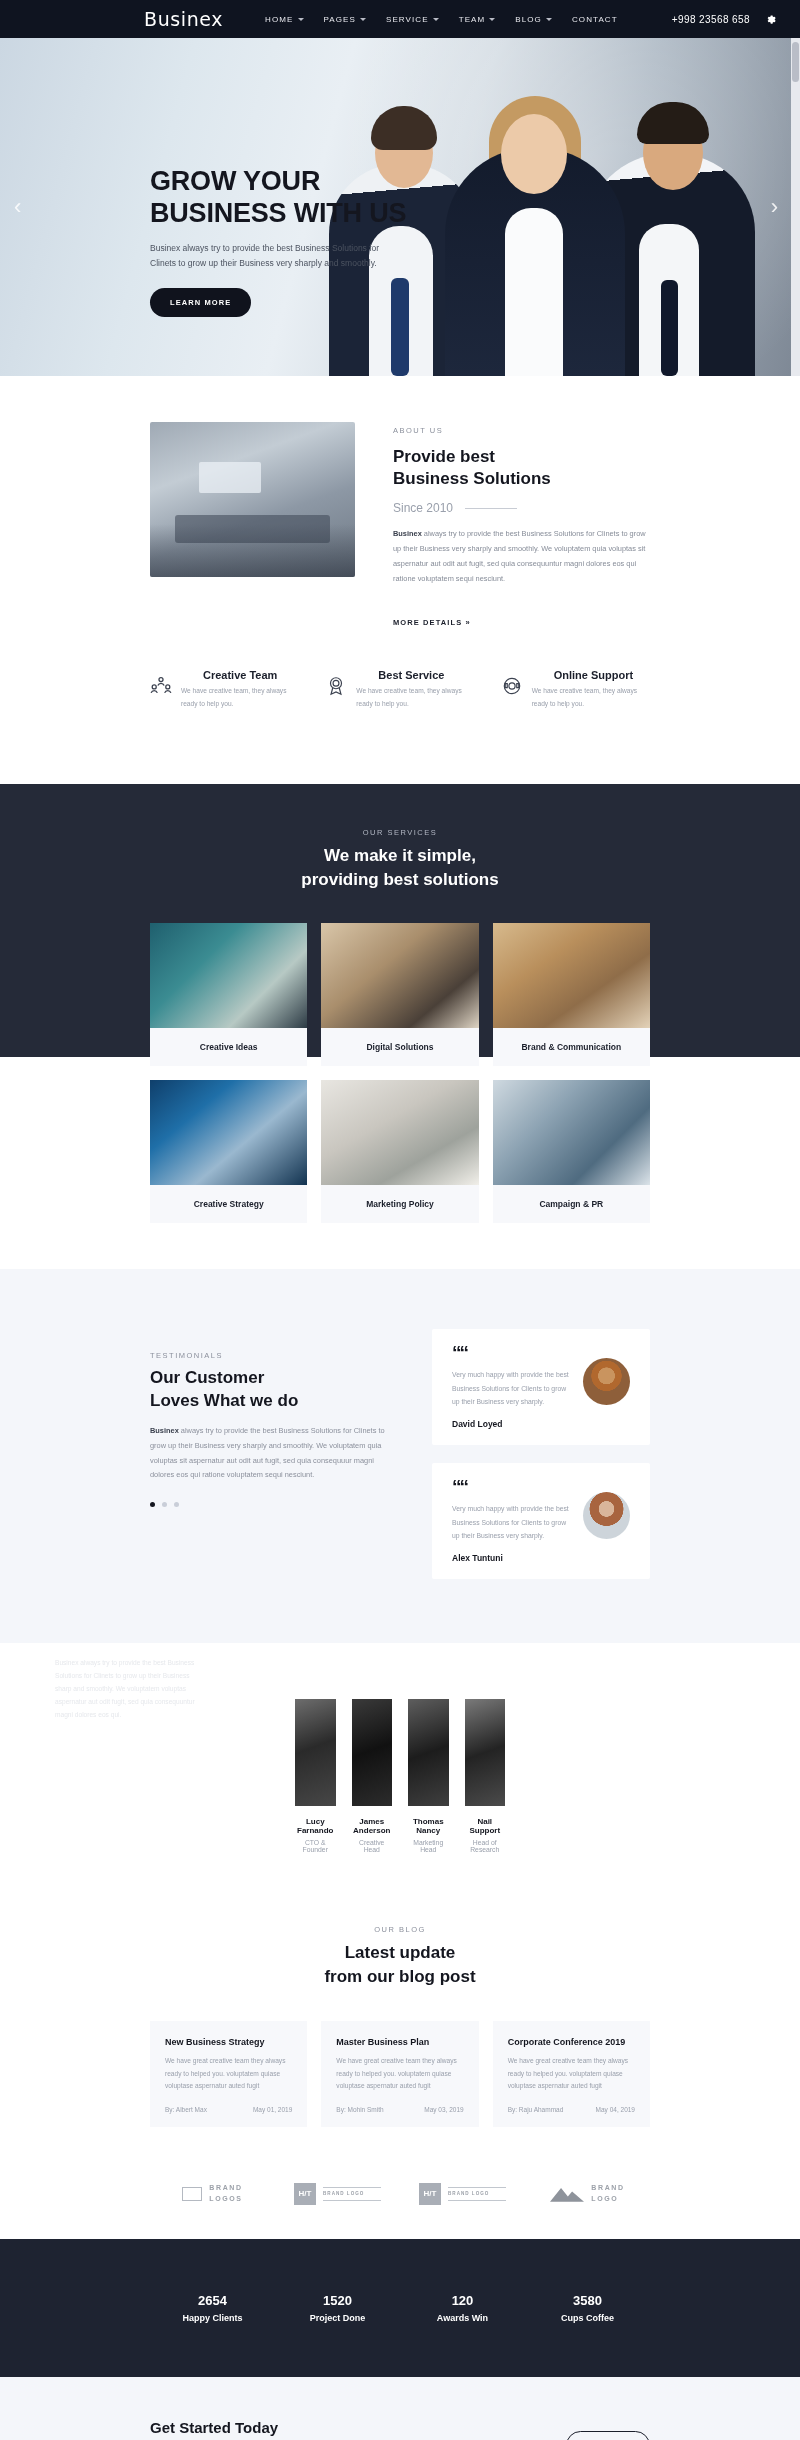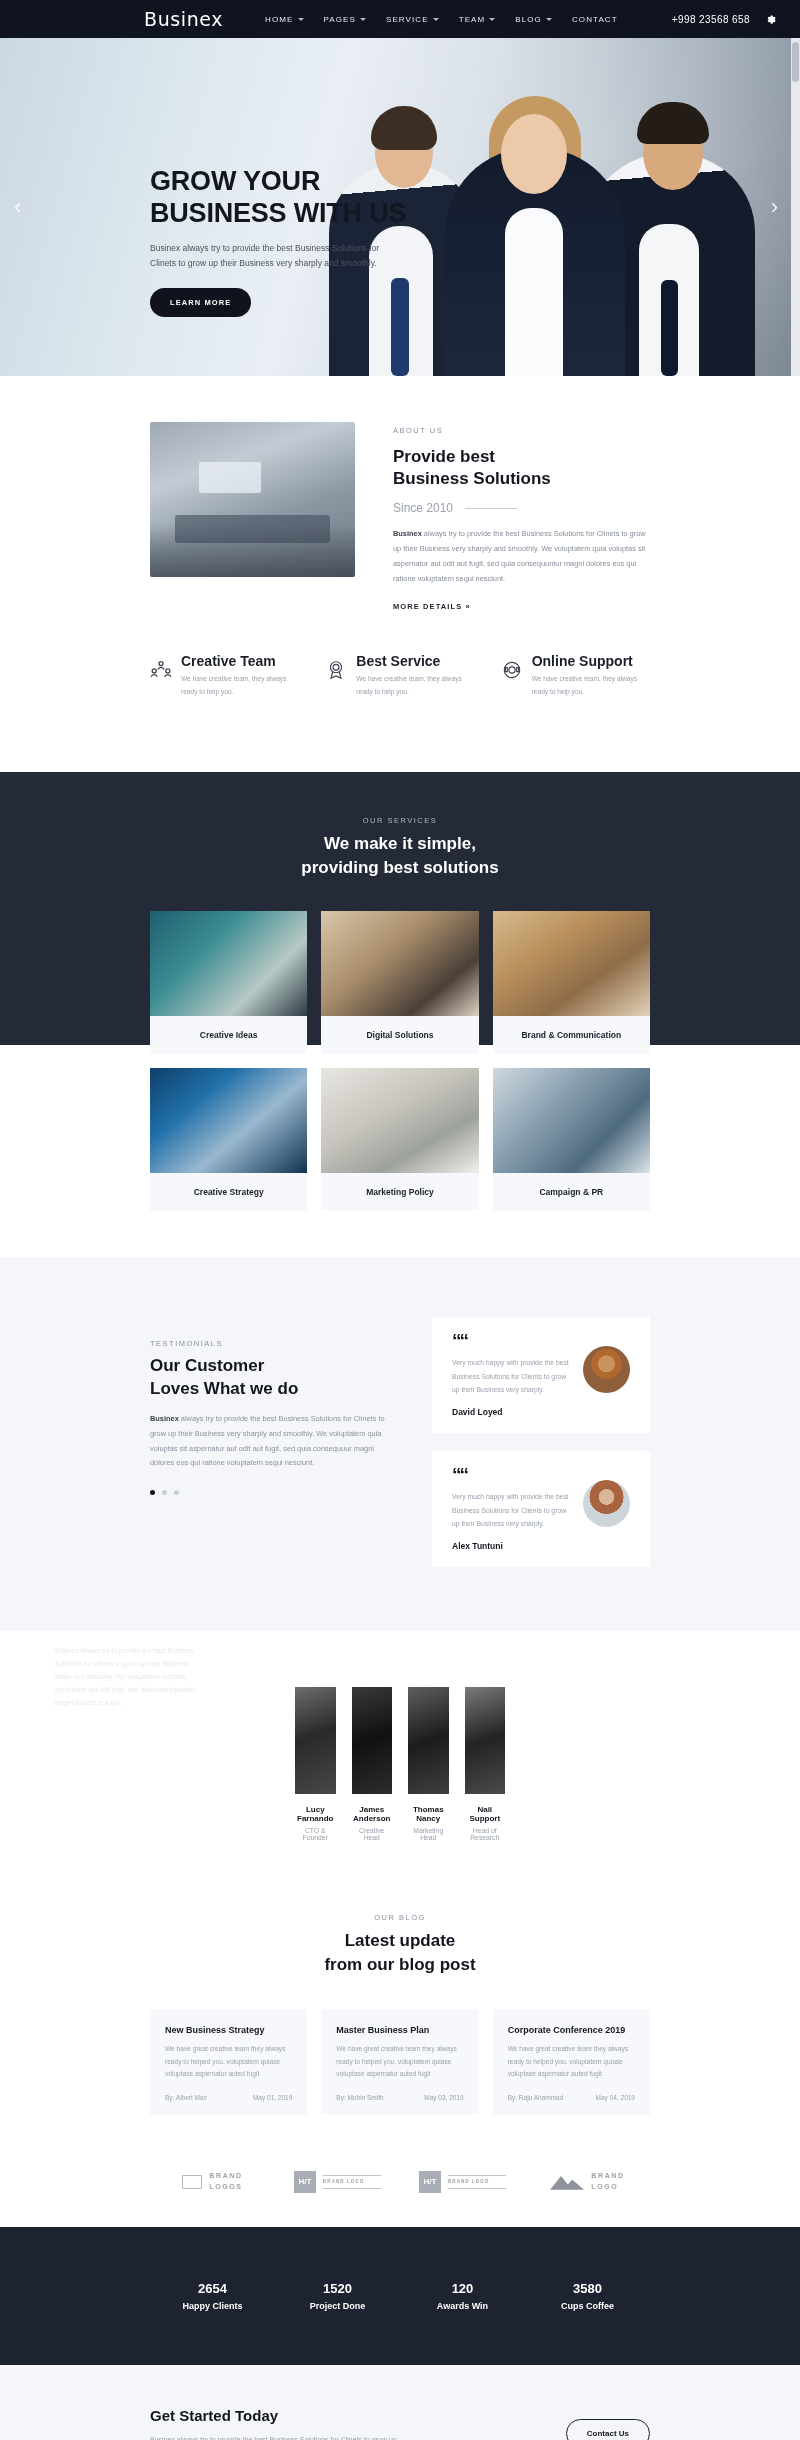--- a/index.html
+++ b/index.html
@@ -72,26 +72,26 @@
   .about-img .sc { position:absolute; left:24%; top:26%; width:30%; height:20%; background:rgba(235,240,245,.75); border-radius:2px;}
   .about-img .fg { position:absolute; bottom:0; width:100%; height:34%; background:linear-gradient(0deg,rgba(35,42,54,.55),transparent);}
   .about-txt { flex:1; padding-top:4px; }
   .eyebrow { font-size:7.5px; letter-spacing:1.5px; color:#8b909c; text-transform:uppercase; }
   .about-h2 { font-size:17px; line-height:1.3; font-weight:700; margin-top:11px; color:#14161f; }
   .since { display:flex; align-items:center; gap:12px; margin-top:11px; }
   .since span { font-size:12px; color:#9aa0ac; font-weight:400;}
   .since .line { width:52px; height:1px; background:#c8ccd4; }
   .about-p { margin-top:12px; font-size:7.4px; line-height:2.0; color:#868c98; max-width:300px;}
   .about-p b { color:#3b414e; }
-  .more { margin-top:16px; font-size:7.5px; letter-spacing:1.1px; font-weight:700; color:#1b1f2b; cursor:pointer; display:inline-block;}
+  .more { margin-top:32px; font-size:7.5px; letter-spacing:1.1px; font-weight:700; color:#1b1f2b; cursor:pointer; display:inline-block;}
 
   .features { display:flex; padding:40px 150px 0; gap:26px; }
   .feat { display:flex; gap:9px; flex:1; }
   .feat-ico { width:22px;height:22px;flex:none; color:#3c4250; margin-top:6px;}
-  .feat h4 { font-size:14px; font-weight:600; color:#1b1f2b; }
+  .feat h4 { font-size:11px; font-weight:600; color:#1b1f2b;margin-left:22px; }
   .feat p { font-size:6.6px; line-height:1.85; color:#9aa0ac; margin-top:4px;}
 
   
   .services { background:#252a38; padding:44px 0 0; margin-top:44px; position:relative; }
   .svc-head { text-align:center; }
   .svc-head .eyebrow { color:#b2b7c3; }
   .svc-head h2 { color:#fff; font-size:17px; line-height:1.45; font-weight:700; margin-top:7px;}
   .svc-grid {
     display:grid; grid-template-columns:repeat(3,1fr); gap:14px;
     padding:0 150px; margin-top:30px; position:relative; z-index:3;

